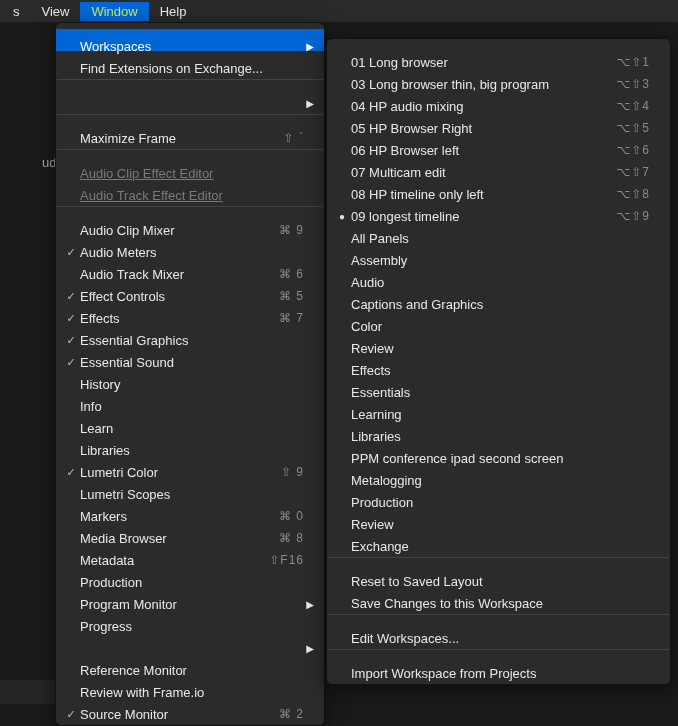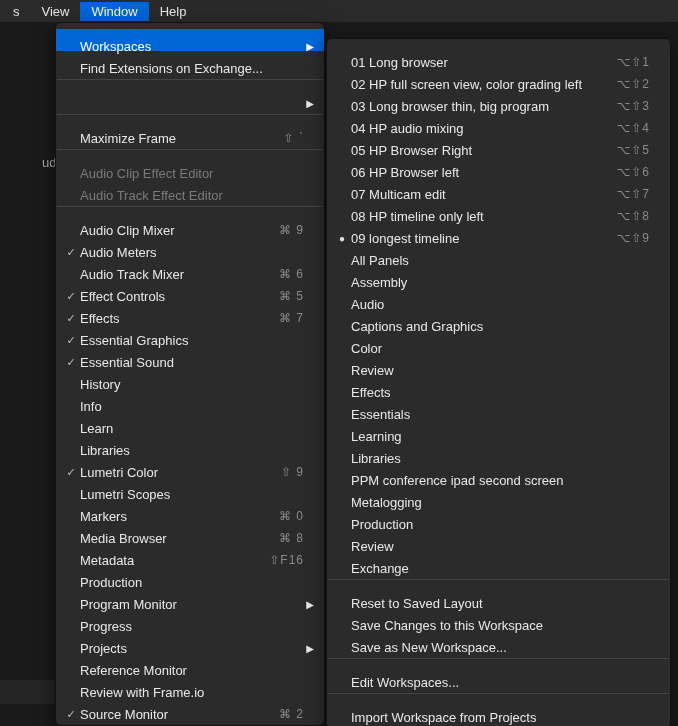--- a/index.html
+++ b/index.html
@@ -20,21 +20,21 @@
       align-items: center;
       padding-left: 2px;
     }
     .menubar-item {
       padding: 2px 11px;
       cursor: pointer;
       color: #e8e8e8;
     }
     .menubar-item.active {
       background: #0066d6;
-      color: #fef9c3;
+      color: #bef264;
     }
     .bg-label {
       position: absolute;
       left: 0;
       top: 155px;
       color: #aaa;
       font-size: 13px;
       padding-left: 2px;
       margin-left: 40px;
     }
@@ -68,20 +68,21 @@
       padding: 12px 20px 0 8px;
       position: relative;
       color: #e8e8e8;
     }
     .menu-row.highlight {
       background: #0066d6;
       color: #fff;
     }
     .menu-row.disabled {
       color: #7a7a7a;
+      text-decoration: underline;
     }
     .check {
       width: 14px;
       text-align: center;
       font-size: 11px;
       color: #c0c0c0;
       flex-shrink: 0;
     }
     .menu-row.highlight .check { color: #fff; }
     .label {
@@ -246,21 +247,20 @@
     <span class="check"></span>
     <span class="label">Program Monitor</span>
     <span class="arrow">▶</span>
   </div>
   <div class="menu-row">
     <span class="check"></span>
     <span class="label">Progress</span>
   </div>
   <div class="menu-row">
     <span class="check"></span>
-    <span class="label">Projects</span>
     <span class="arrow">▶</span>
   </div>
   <div class="menu-row">
     <span class="check"></span>
     <span class="label">Reference Monitor</span>
   </div>
   <div class="menu-row">
     <span class="check"></span>
     <span class="label">Review with Frame.io</span>
   </div>
@@ -269,25 +269,20 @@
     <span class="label">Source Monitor</span>
     <span class="shortcut">⌘ 2</span>
   </div>
 </div>
 
 <div class="submenu-panel">
   <div class="menu-row">
     <span class="bullet"></span>
     <span class="label">01 Long browser</span>
     <span class="shortcut">⌥⇧1</span>
-  </div>
-  <div class="menu-row">
-    <span class="bullet"></span>
-    <span class="label">02 HP full screen view, color grading left</span>
-    <span class="shortcut">⌥⇧2</span>
   </div>
   <div class="menu-row">
     <span class="bullet"></span>
     <span class="label">03 Long browser thin, big program</span>
     <span class="shortcut">⌥⇧3</span>
   </div>
   <div class="menu-row">
     <span class="bullet"></span>
     <span class="label">04 HP audio mixing</span>
     <span class="shortcut">⌥⇧4</span>
@@ -379,24 +374,20 @@
   </div>
   <div class="separator"></div>
   <div class="menu-row">
     <span class="bullet"></span>
     <span class="label">Reset to Saved Layout</span>
   </div>
   <div class="menu-row">
     <span class="bullet"></span>
     <span class="label">Save Changes to this Workspace</span>
   </div>
-  <div class="menu-row">
-    <span class="bullet"></span>
-    <span class="label">Save as New Workspace...</span>
-  </div>
   <div class="separator"></div>
   <div class="menu-row">
     <span class="bullet"></span>
     <span class="label">Edit Workspaces...</span>
   </div>
   <div class="separator"></div>
   <div class="menu-row">
     <span class="bullet"></span>
     <span class="label">Import Workspace from Projects</span>
   </div>

